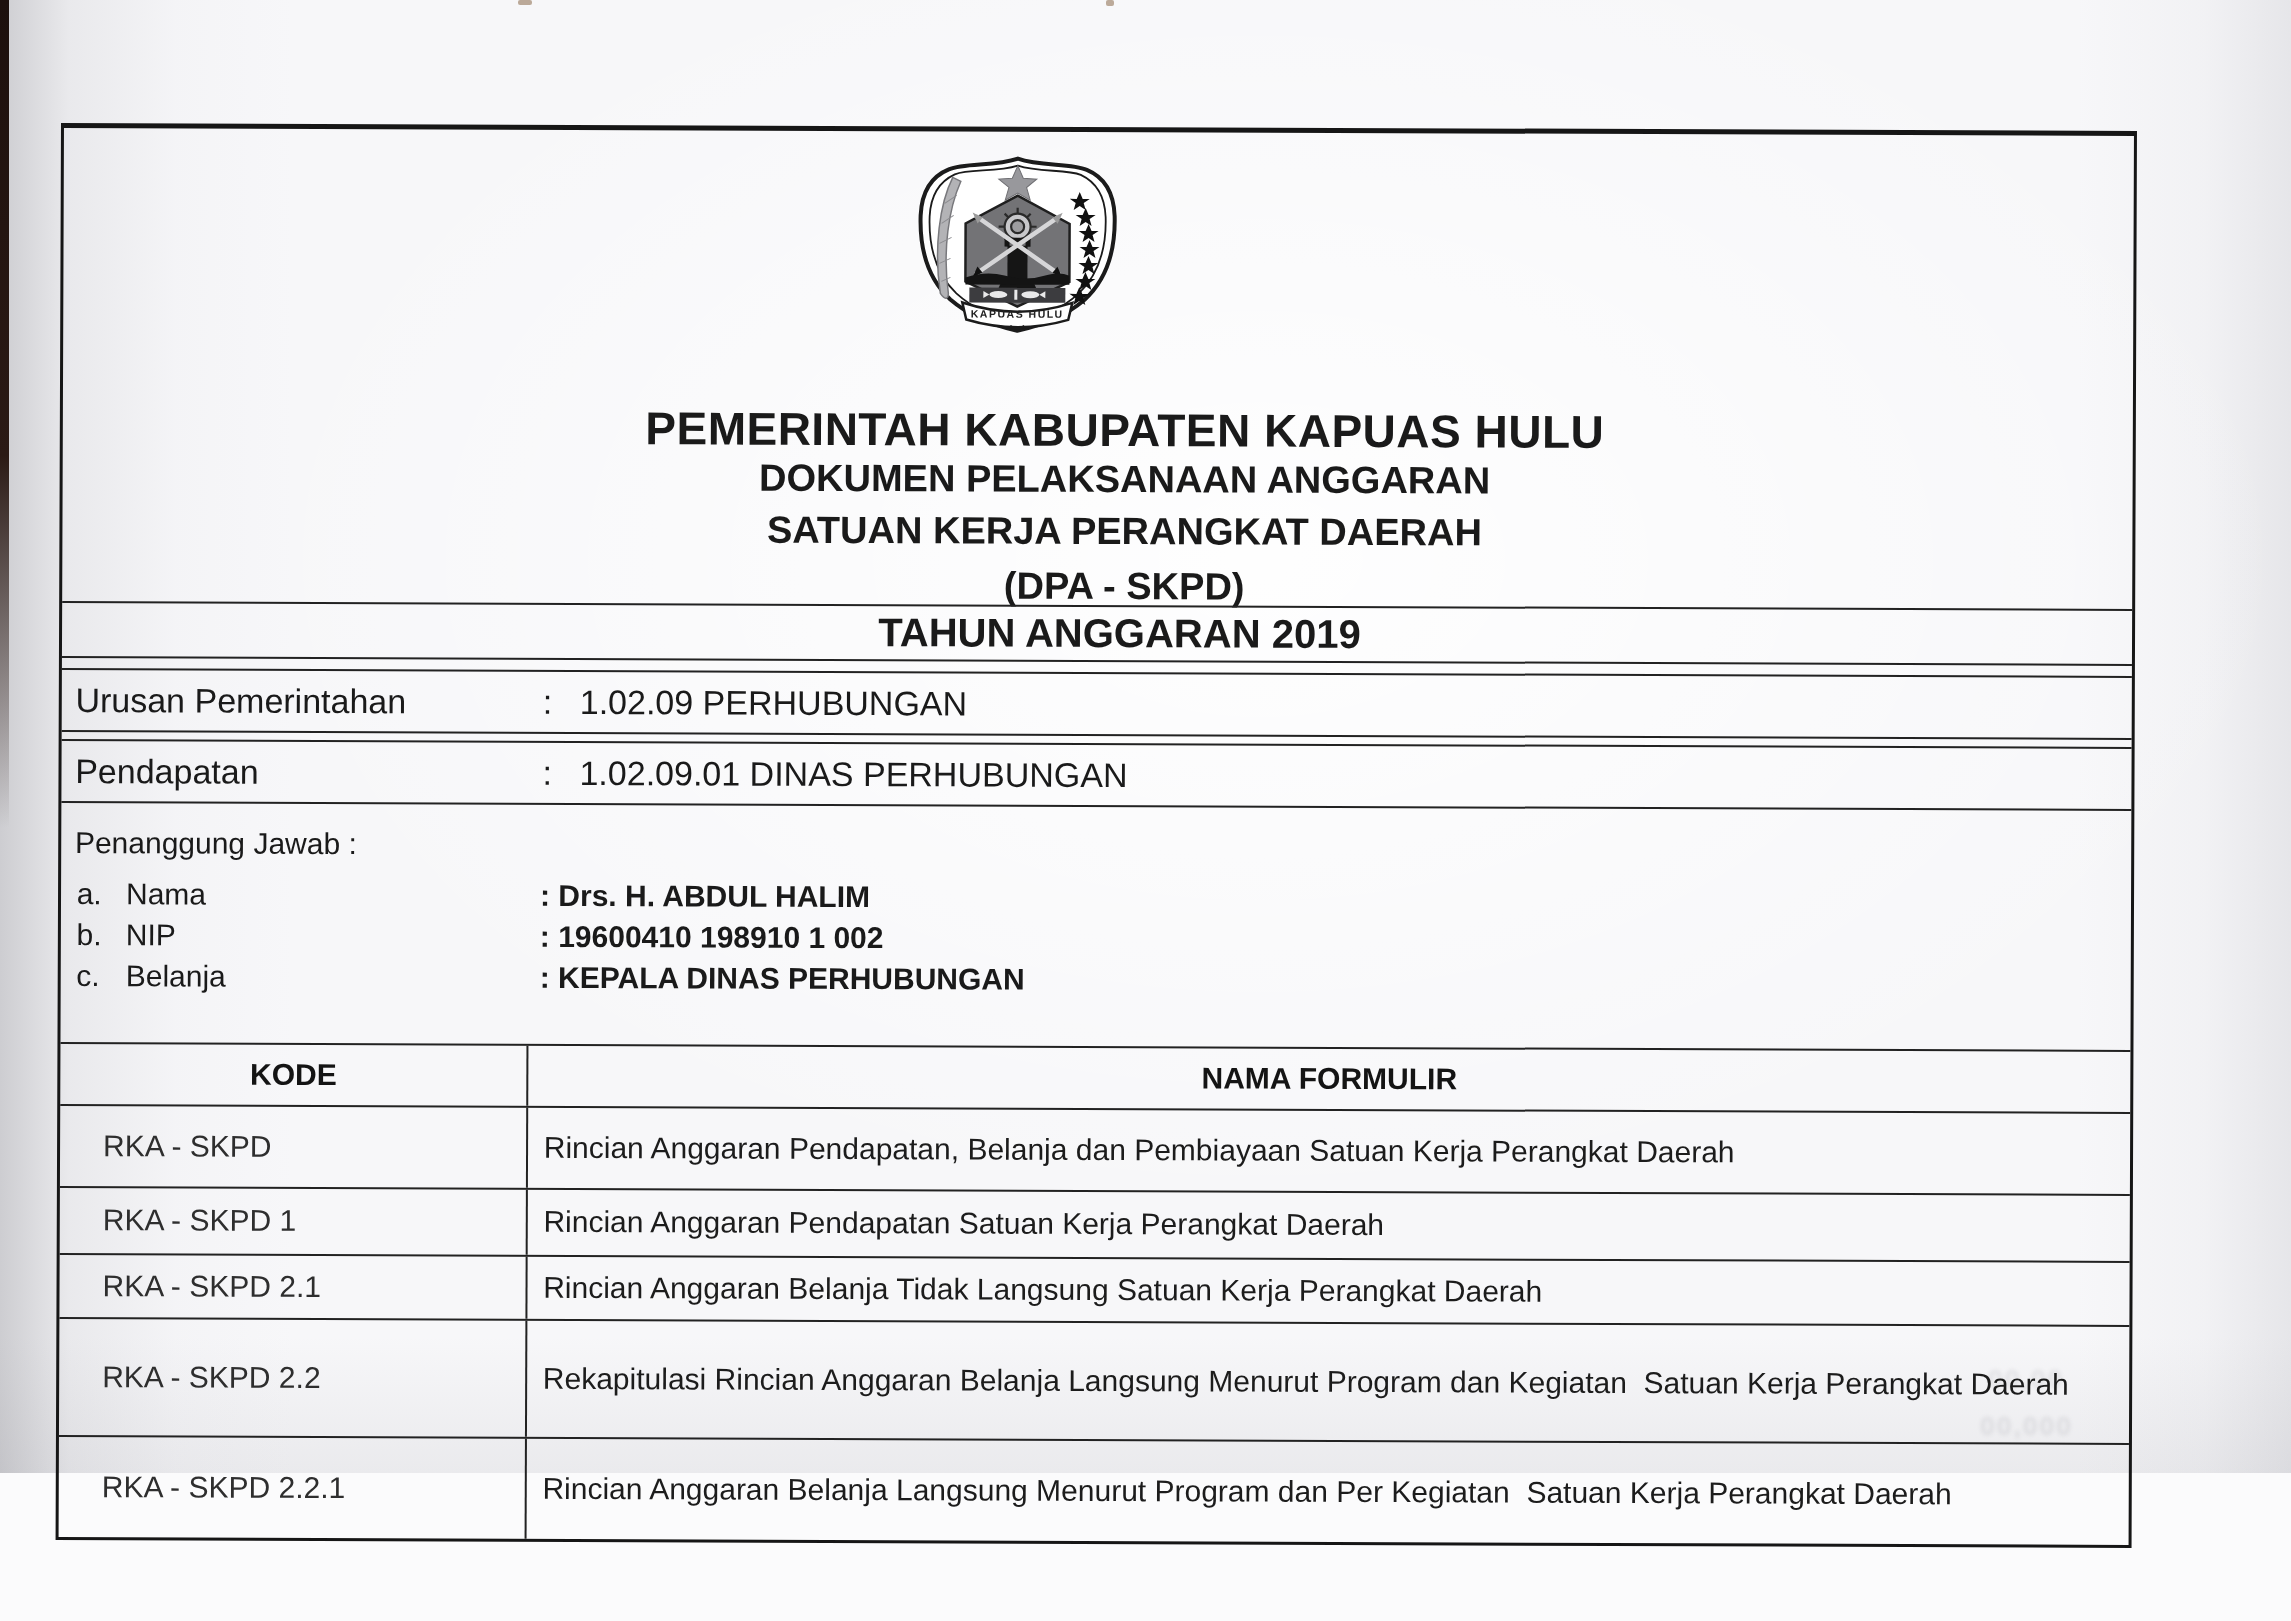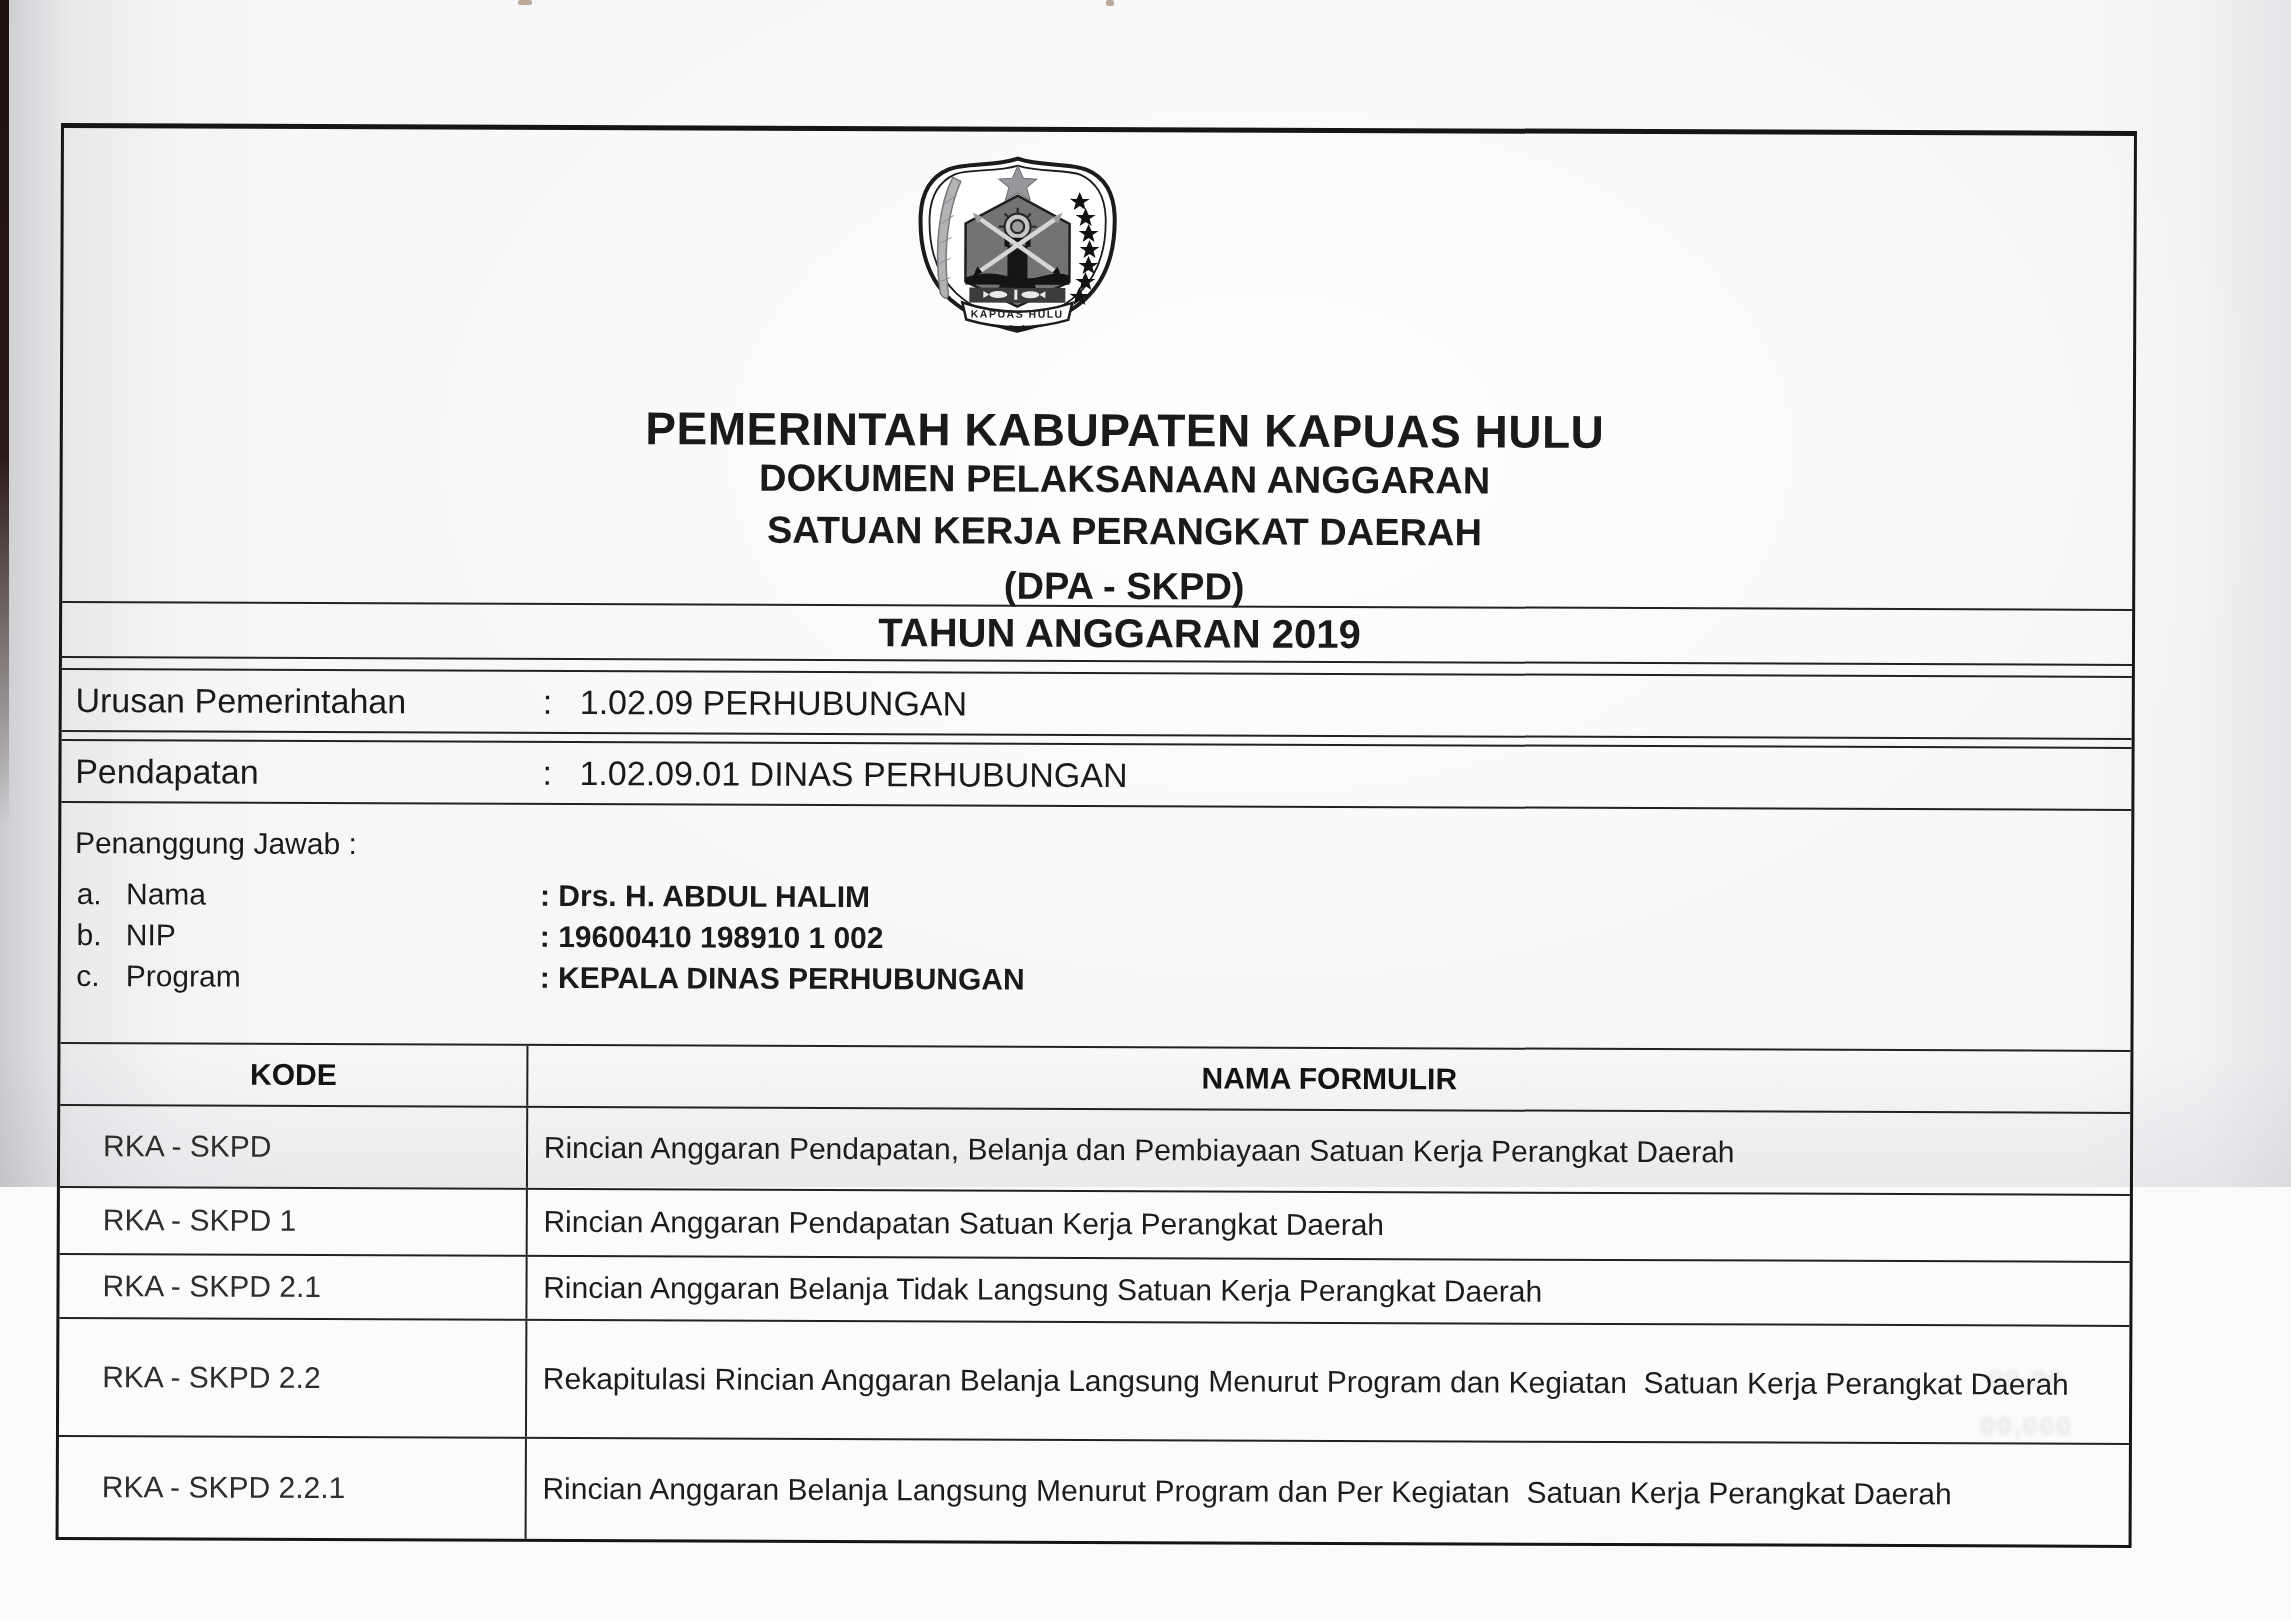--- a/index.html
+++ b/index.html
@@ -2,21 +2,21 @@
 <html><head>
 <meta charset="utf-8">
 <style>
   html,body{margin:0;padding:0;}
   body{
     width:2292px;height:1621px;overflow:hidden;
     font-family:"Liberation Sans","DejaVu Sans",sans-serif;
     background:#fbfbfc;
   }
   .page{
-    position:relative;width:2292px;height:1187px;
+    position:relative;width:2292px;height:1473px;
     background:
       radial-gradient(ellipse 1372px 882px at 55% 38%, rgba(255,255,255,.9), rgba(255,255,255,0) 75%),
       linear-gradient(to right, rgba(108,108,116,.30) 0px, rgba(150,150,158,.14) 69px, rgba(190,190,198,.05) 176px, rgba(0,0,0,0) 294px),
       linear-gradient(to left, rgba(140,140,150,.16) 0px, rgba(170,170,180,.07) 88px, rgba(0,0,0,0) 216px),
       linear-gradient(to top, rgba(120,120,130,.10) 0px, rgba(0,0,0,0) 137px),
       #f7f7f9;
   }
   
   .edge-strip{
     position:absolute;left:0;top:0;width:8.8px;height:828px;
@@ -189,21 +189,21 @@
         <span class="resp-label">Nama</span>
         <span class="resp-value">: Drs. H. ABDUL HALIM</span>
       </div>
       <div class="resp-item ri-b">
         <span class="resp-index">b.</span>
         <span class="resp-label">NIP</span>
         <span class="resp-value">: 19600410 198910 1 002</span>
       </div>
       <div class="resp-item ri-c">
         <span class="resp-index">c.</span>
-        <span class="resp-label">Program</span>
+        <span class="resp-label">Belanja</span>
         <span class="resp-value">: KEPALA DINAS PERHUBUNGAN</span>
       </div>
     </div>
 
     <div class="formtable">
       <div class="trow th-row">
         <div class="cell-kode">KODE</div>
         <div class="cell-nama">NAMA FORMULIR</div>
       </div>
       <div class="trow r1">

